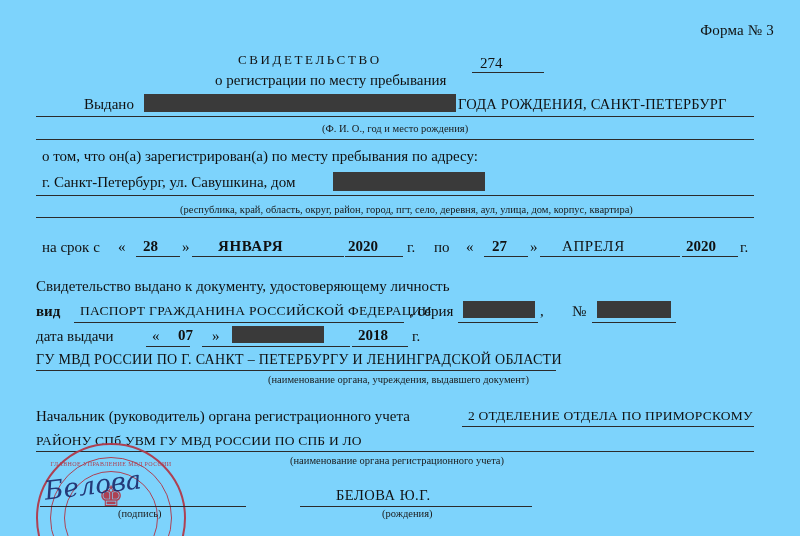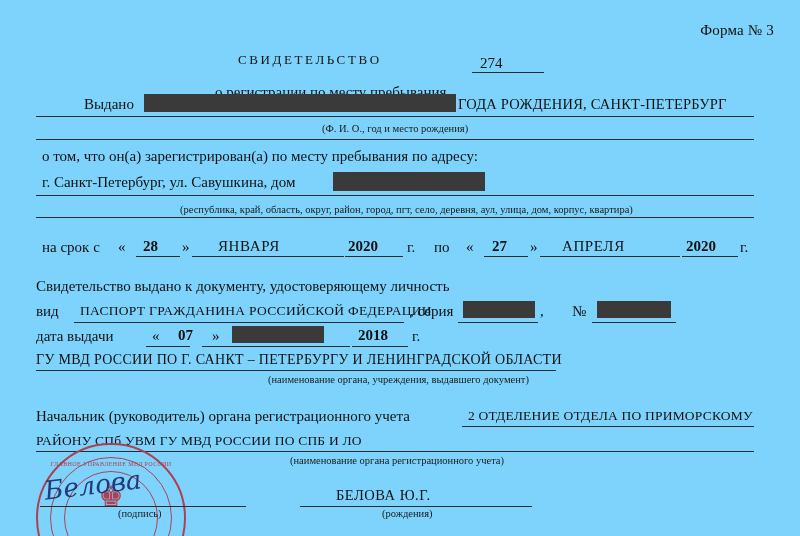--- a/index.html
+++ b/index.html
@@ -41,21 +41,21 @@
   }
   .title-num-rule {
     position: absolute;
     top: 72px;
     left: 472px;
     width: 72px;
     border-bottom: 1px solid #2b2b2b;
   }
   .subtitle {
     position: absolute;
-    top: 84px;
+    top: 72px;
     left: 215px;
     font-size: 15px;
   }
 
   
   .rule {
     position: absolute;
     border-bottom: 1px solid #2b2b2b;
     height: 0;
   }
@@ -88,40 +88,40 @@
   .addr-redact { top: 172px; left: 333px; width: 152px; height: 19px; }
   .rule-addr { top: 195px; left: 36px; width: 718px; }
   .rule-addr2 { top: 217px; left: 36px; width: 718px; }
   .hint-addr { top: 204px; left: 180px; }
 
   
   .row-srok { top: 239px; left: 42px; }
   .srok-q1 { top: 239px; left: 118px; }
   .srok-d1 { top: 238px; left: 143px; font-weight: 700; font-size: 15px;}
   .srok-q2 { top: 239px; left: 182px; }
-  .srok-m1 { top: 238px; left: 218px; font-weight: 400; letter-spacing: 0.6px;}
+  .srok-m1 { top: 238px; left: 218px; font-weight: 700; letter-spacing: 0.6px;}
   .srok-y1 { top: 238px; left: 348px; font-weight: 700; }
   .srok-g1 { top: 239px; left: 407px; }
   .srok-po { top: 239px; left: 434px; }
   .srok-q3 { top: 239px; left: 466px; }
   .srok-d2 { top: 238px; left: 492px; font-weight: 700; }
   .srok-q4 { top: 239px; left: 530px; }
   .srok-m2 { top: 238px; left: 562px; font-weight: 400; letter-spacing: 0.6px;}
   .srok-y2 { top: 238px; left: 686px; font-weight: 700; }
   .srok-g2 { top: 239px; left: 740px; }
 
   .rule-s1 { top: 256px; left: 136px; width: 44px; }
   .rule-s2 { top: 256px; left: 192px; width: 152px; }
   .rule-s3 { top: 256px; left: 345px; width: 58px; }
   .rule-s4 { top: 256px; left: 484px; width: 44px; }
   .rule-s5 { top: 256px; left: 540px; width: 140px; }
   .rule-s6 { top: 256px; left: 682px; width: 56px; }
 
   .row-svid { top: 278px; left: 36px; }
-  .row-vid { top: 303px; left: 36px; }
+  .row-vid { top: 303px; left: 36px; font-weight: bold; }
   .vid-val { top: 303px; left: 80px; font-size: 13.5px; letter-spacing: 0.3px; }
   .vid-seria { top: 303px; left: 410px; }
   .seria-redact { top: 301px; left: 463px; width: 72px; height: 17px; }
   .vid-comma { top: 303px; left: 540px; }
   .vid-nomer { top: 303px; left: 572px; }
   .nomer-redact { top: 301px; left: 597px; width: 74px; height: 17px; }
   .rule-vid1 { top: 322px; left: 74px; width: 330px; }
   .rule-vid2 { top: 322px; left: 458px; width: 80px; }
   .rule-vid3 { top: 322px; left: 592px; width: 84px; }
 

